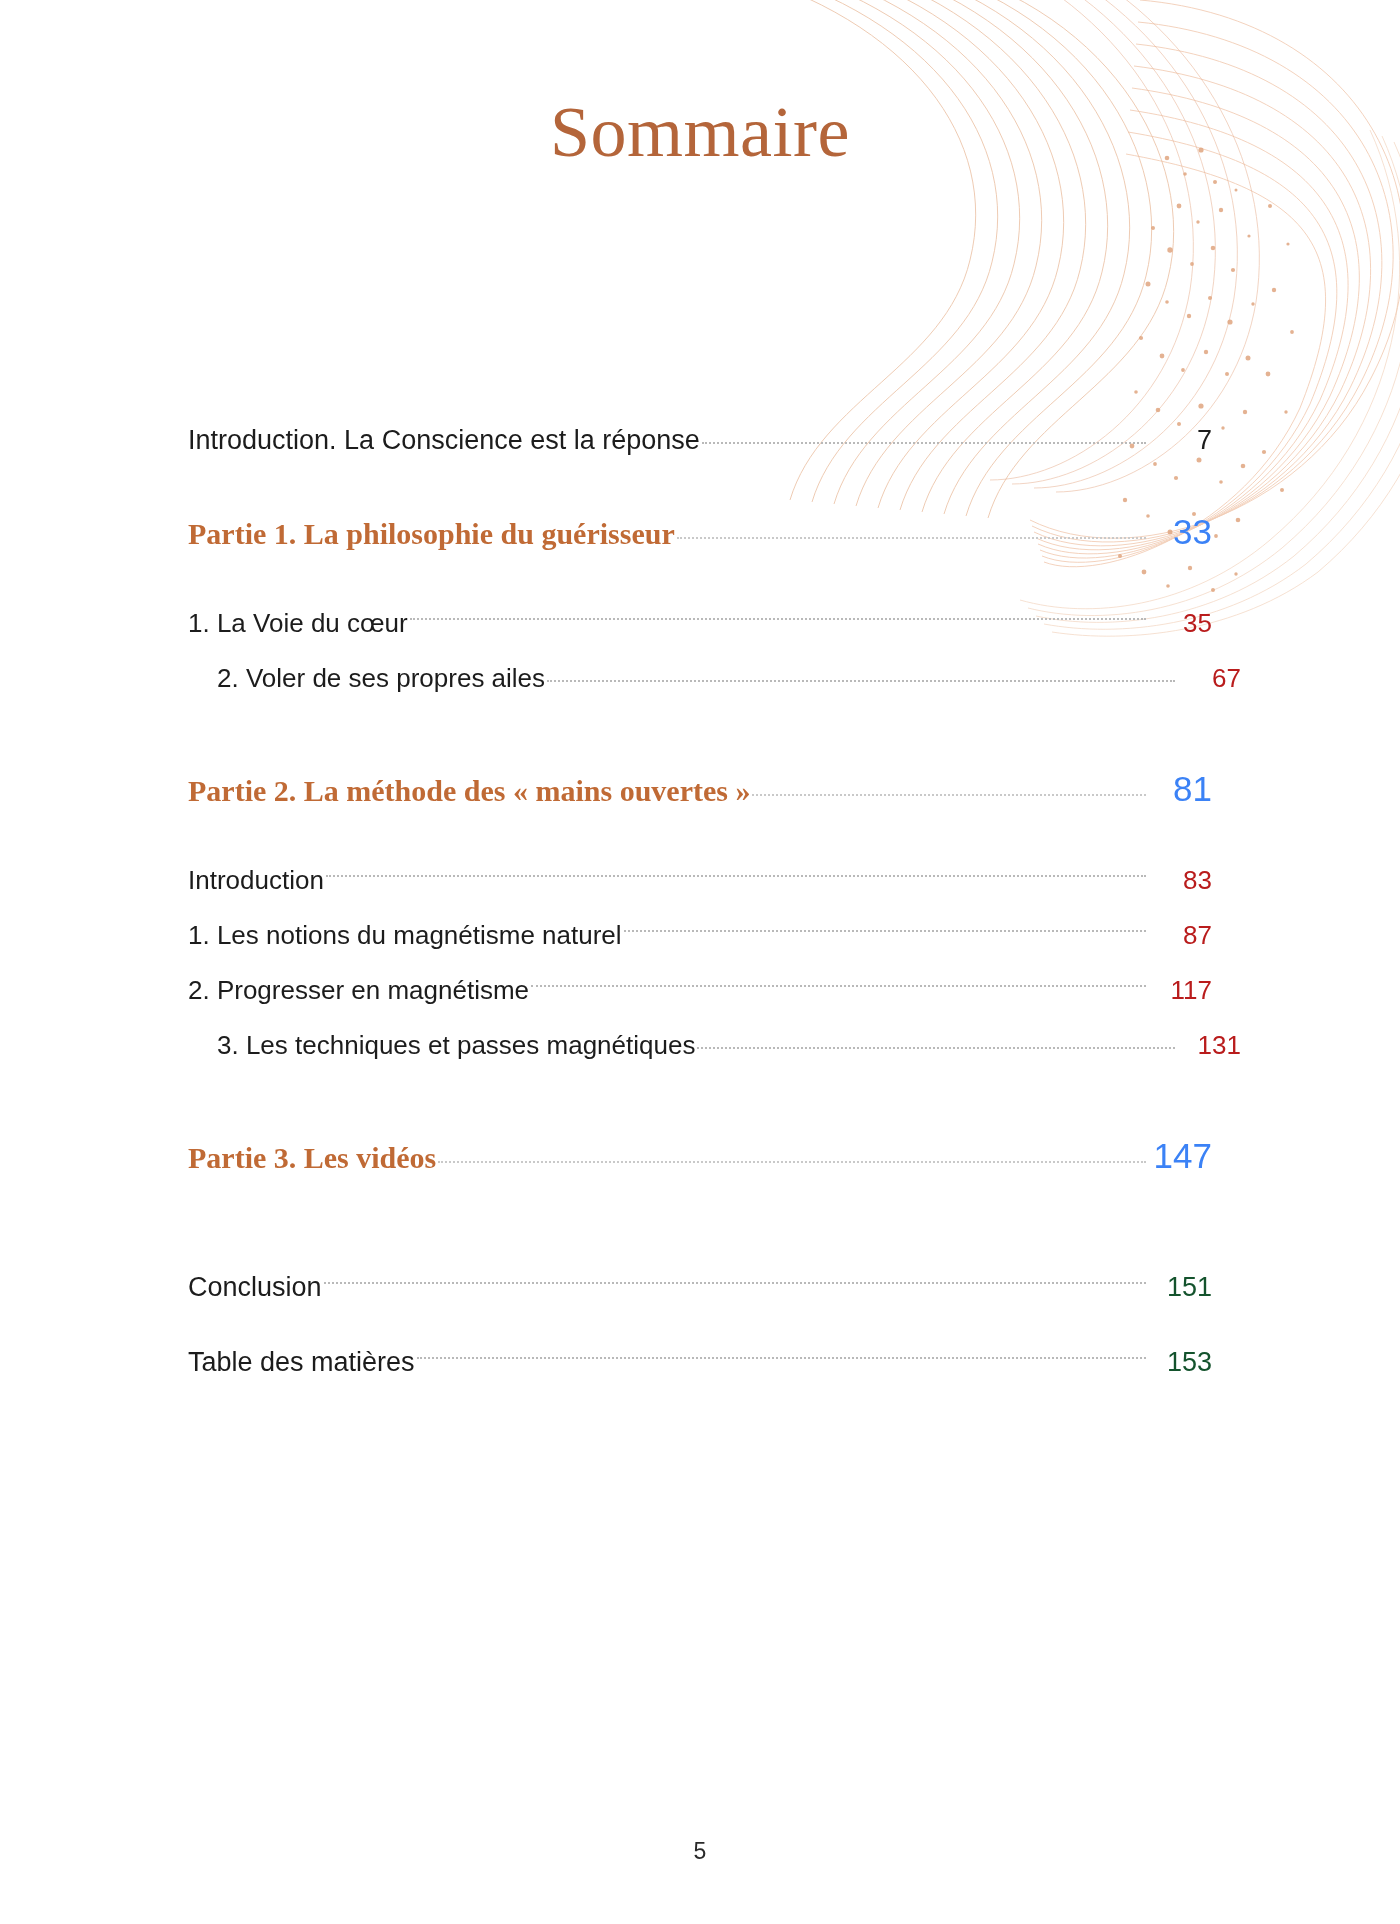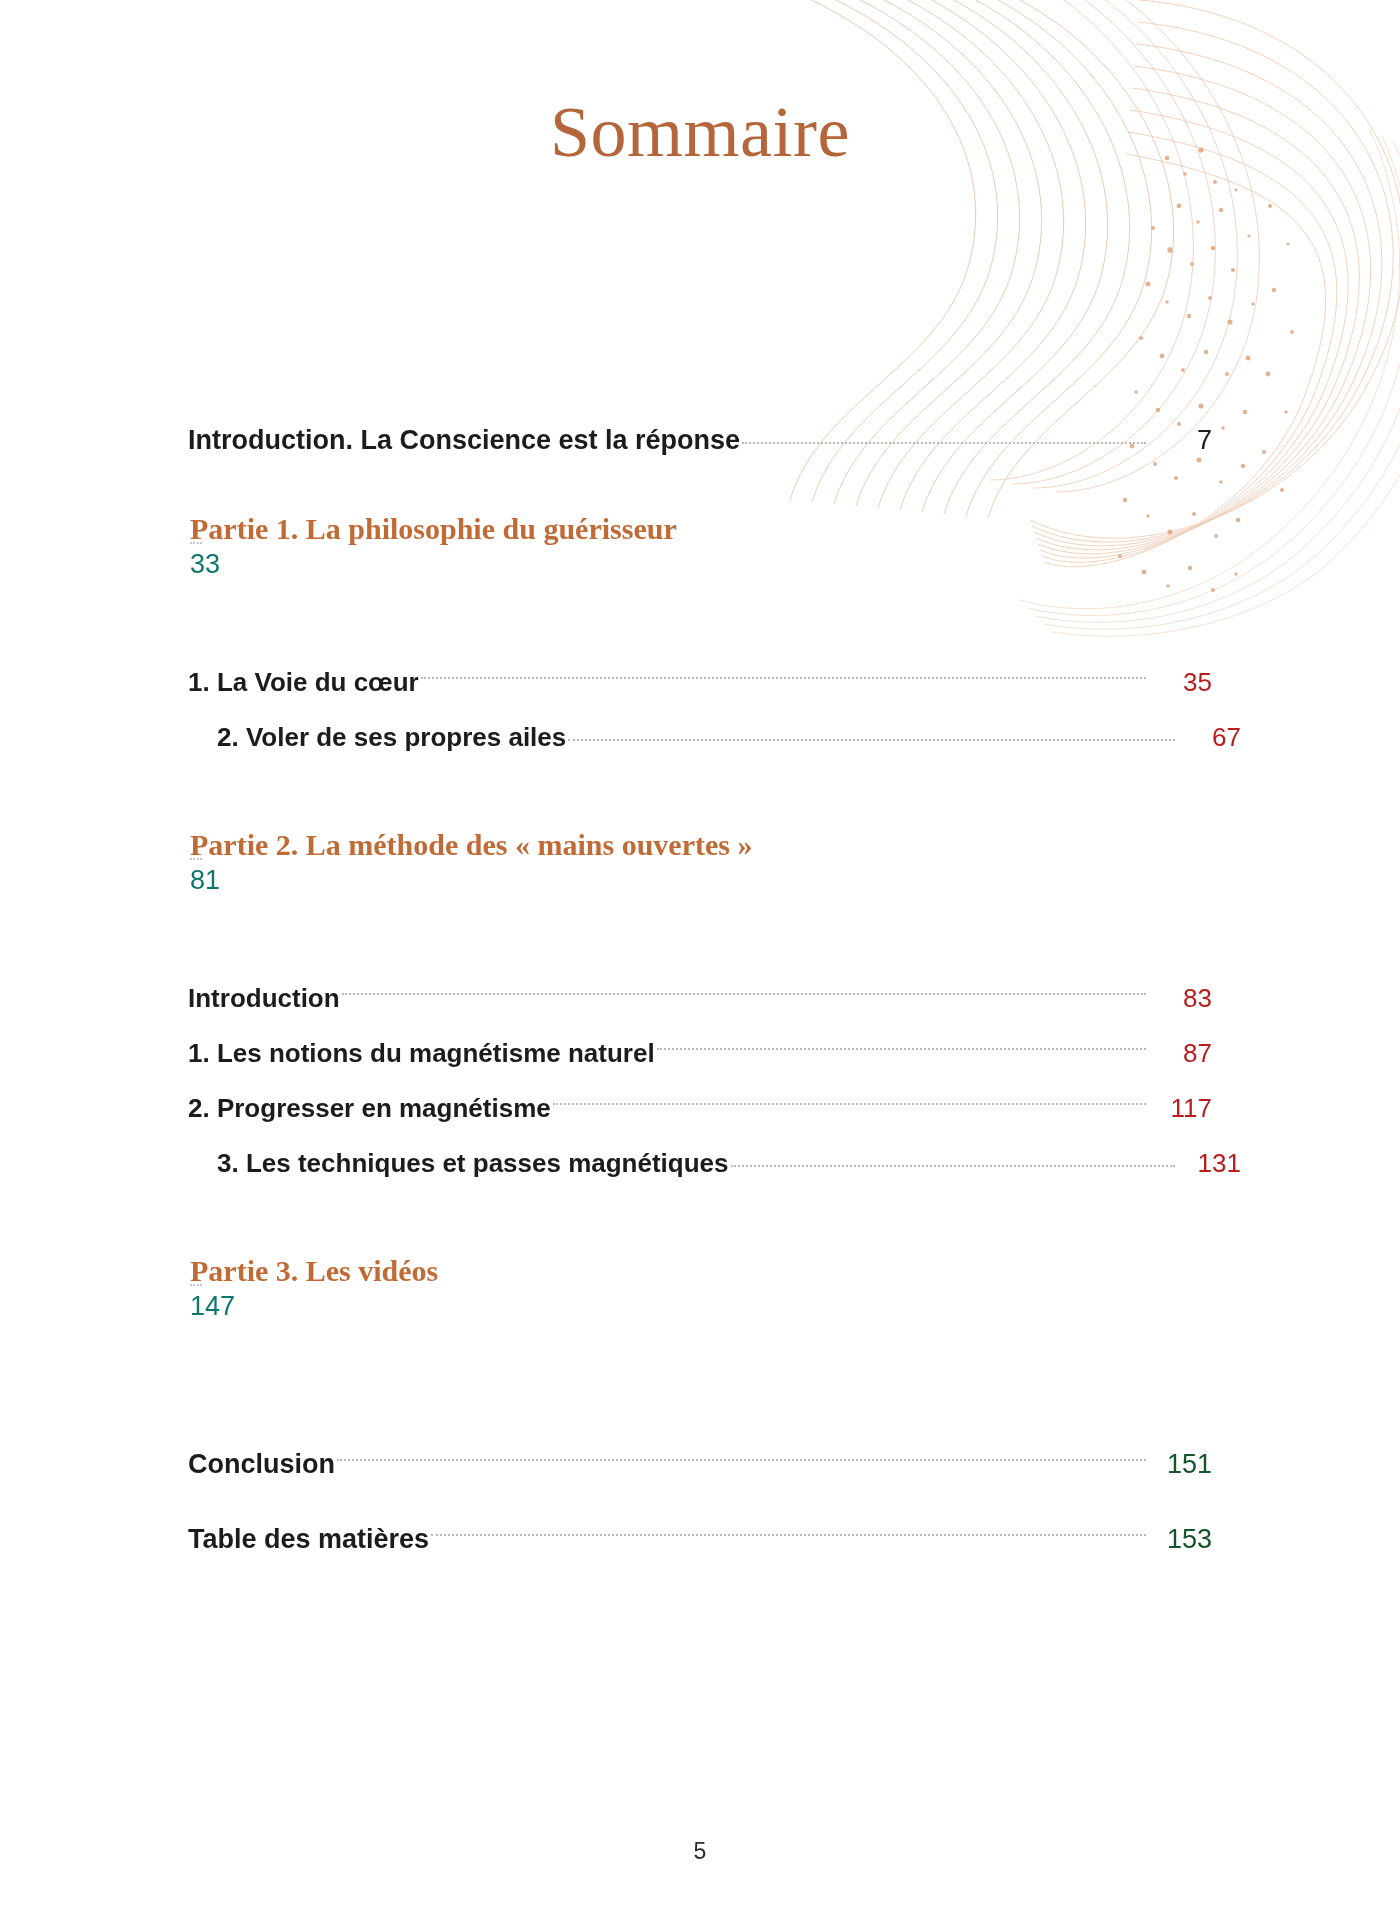--- a/index.html
+++ b/index.html
@@ -62,21 +62,20 @@
   }
 
   .entry {
     display: flex;
     align-items: baseline;
     width: 100%;
   }
   .entry .label {
     white-space: nowrap;
     flex: 0 0 auto;
-    font-weight: bold;
   }
   .entry .leader {
     flex: 1 1 auto;
     margin: 0 4px 0 2px;
     border-bottom: 2px dotted #b9b9b9;
     position: relative;
     top: -5px;
     height: 1px;
     min-width: 12px;
   }
@@ -93,27 +92,26 @@
     margin-bottom: 42px;
   }
   .lvl-intro .page-no { font-size: 27px; color: #1c1c1c; }
 
   .lvl-part {
     font-family: "Liberation Serif", serif;
     font-size: 30px;
     color: #c06a35;
     font-weight: 700;
     margin-bottom: 30px;
-    flex-direction: column;
   }
   .lvl-part .page-no {
     font-family: "Liberation Sans", sans-serif;
     font-weight: 400;
-    font-size: 27px;
-    color: #0f766e;
+    font-size: 35px;
+    color: #3b82f6;
   }
   .lvl-part .leader { border-bottom-color: #c9c9c9; }
 
   .lvl-sub {
     font-size: 26px;
     color: #1c1c1c;
     margin-bottom: 21px;
   }
   .lvl-sub .page-no { font-size: 26px; color: #b91c1c; }
 

